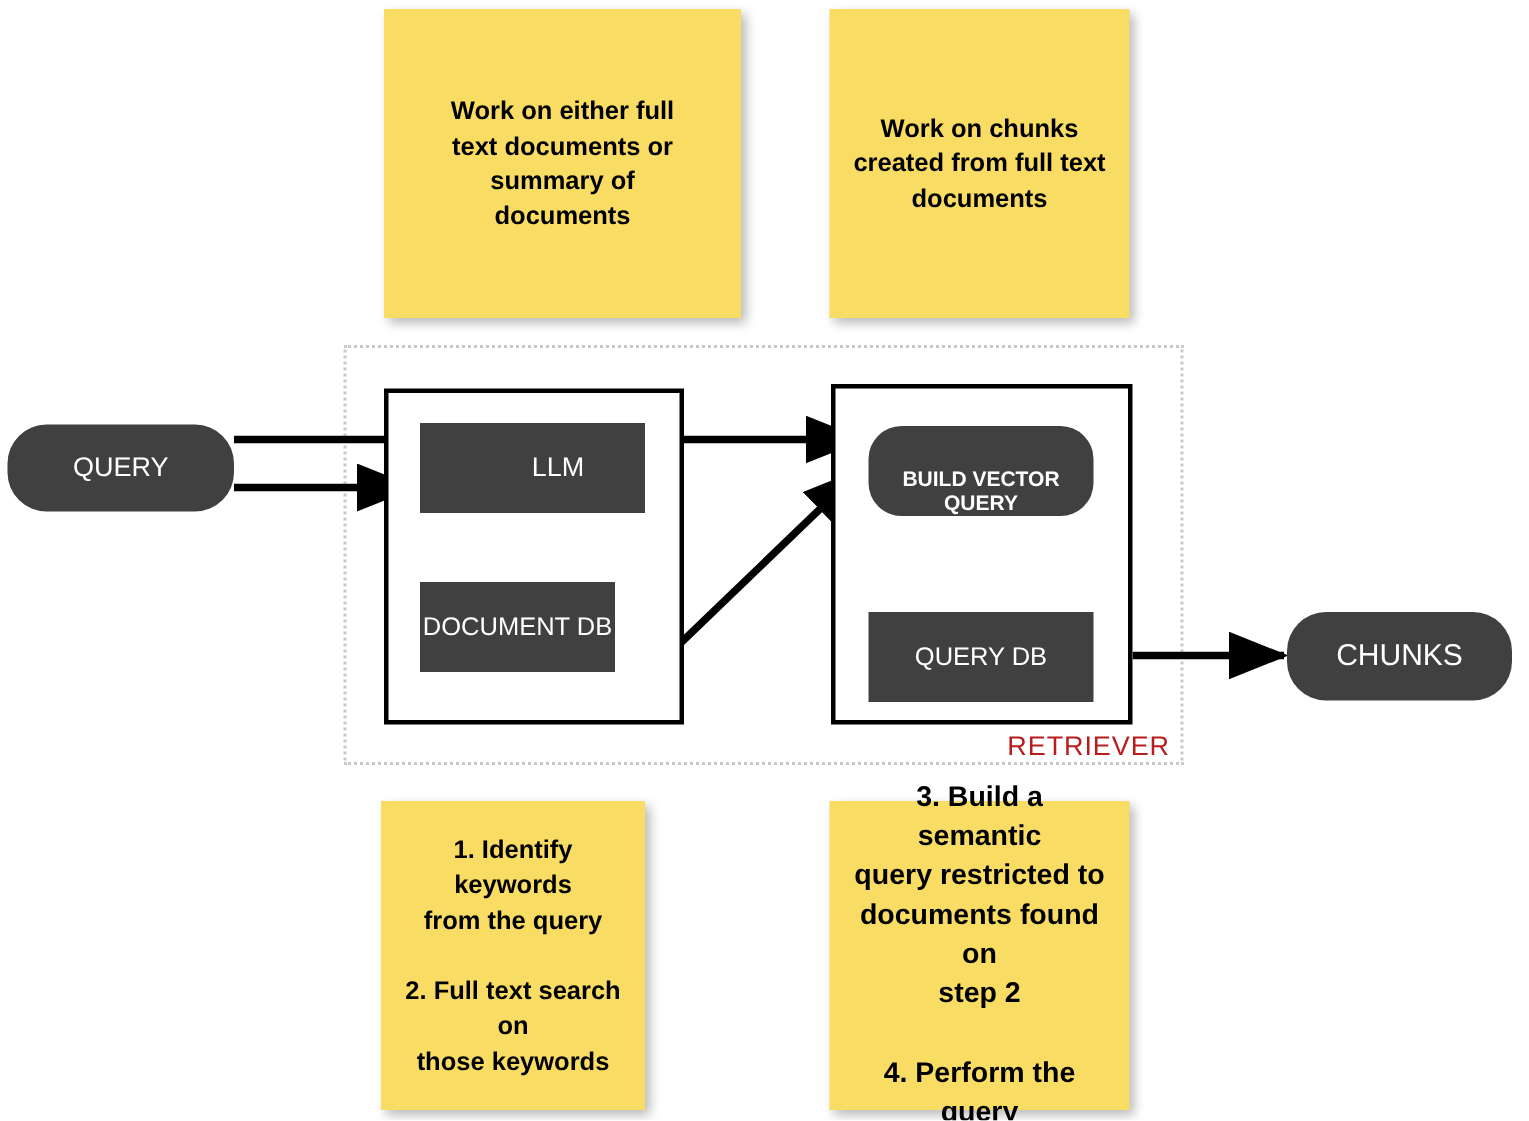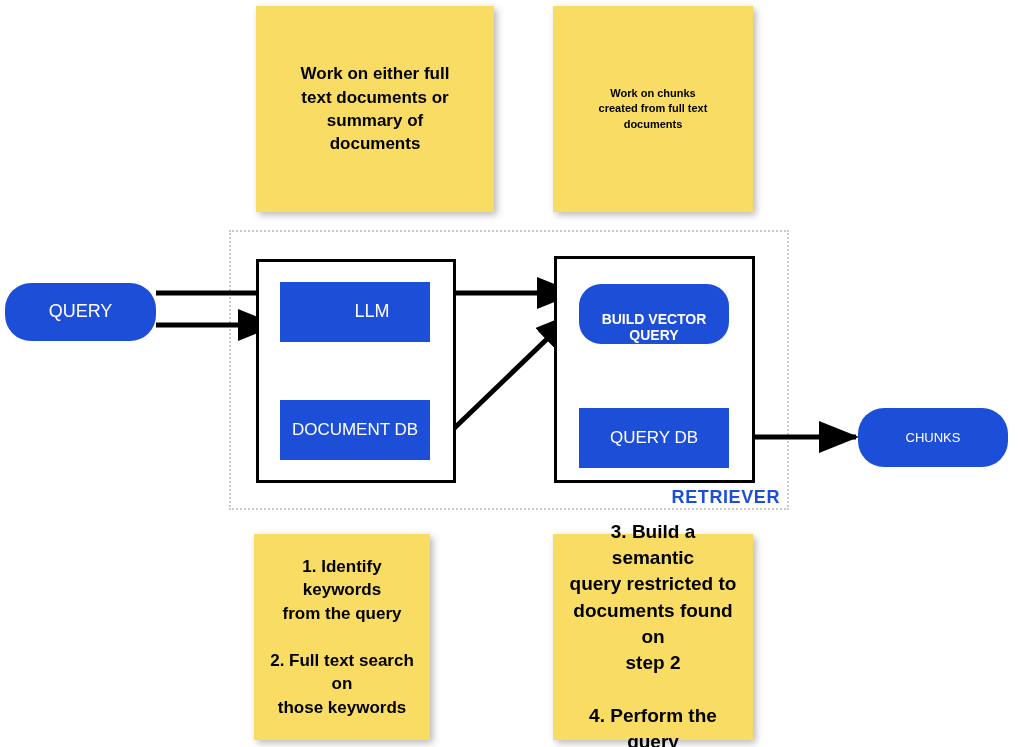--- a/index.html
+++ b/index.html
@@ -50,21 +50,21 @@
 
   
   .group-box {
     position: absolute;
     border: 3px solid #000000;
     background: #ffffff;
     box-sizing: border-box;
   }
   .node {
     position: absolute;
-    background: #1d4ed8;
+    background: #404040;
     color: #ffffff;
     display: flex;
     align-items: center;
     justify-content: center;
     text-align: center;
     box-sizing: border-box;
     line-height: 1.18;
     white-space: pre-line;
   }
   .node.rect { border-radius: 0; }
@@ -73,40 +73,40 @@
 
   
   #retriever-frame {
     position: absolute;
     border: 2px dotted #C9C9C9;
     box-sizing: border-box;
     background: transparent;
   }
   #retriever-label {
     position: absolute;
-    color: #1d4ed8;
+    color: #b91c1c;
     font-size: 18px;
     letter-spacing: 0.6px;
-    font-weight: bold;
+    font-weight: normal;
   }
 </style>
 </head>
 <body>
 
 <div id="canvas">
 
   <div class="sticky" id="sticky-top-left" style="left:256px; top:6px; width:238px; height:206px;">
     <div class="note-body" style="font-size:17px;">Work on either full
 text documents or
 summary of
 documents</div>
   </div>
 
   <div class="sticky" id="sticky-top-right" style="left:553px; top:6px; width:200px; height:206px;">
-    <div class="note-body" style="font-size:11px;">Work on chunks
+    <div class="note-body" style="font-size:17px;">Work on chunks
 created from full text
 documents</div>
   </div>
 
   <div class="sticky" id="sticky-bottom-left" style="left:254px; top:534px; width:176px; height:206px;">
     <div class="note-body" style="font-size:17px;">1. Identify keywords
 from the query
 
 2. Full text search on
 those keywords</div>
@@ -151,30 +151,30 @@
   <div class="group-box" id="vec-group" style="left:554px; top:256px; width:201px; height:227px;"></div>
 
   <div class="node pill" id="node-query" style="left:5px; top:283px; width:151px; height:58px; font-size:18px;">
     <span>QUERY</span>
   </div>
 
   <div class="node rect" id="node-llm" style="left:280px; top:282px; width:150px; height:60px; font-size:18px;padding-left:34px;">
     <span>LLM</span>
   </div>
 
-  <div class="node rect" id="node-document-db" style="left:280px; top:400px; width:150px; height:60px; font-size:17px;">
+  <div class="node rect" id="node-document-db" style="left:280px; top:388px; width:130px; height:60px; font-size:17px;">
     <span>DOCUMENT DB</span>
   </div>
 
   <div class="node round" id="node-build-vector-query" style="left:579px; top:284px; width:150px; height:60px; font-size:14px; font-weight:bold;">
     <span>BUILD VECTOR
 QUERY</span>
   </div>
 
   <div class="node rect" id="node-vector-db" style="left:579px; top:408px; width:150px; height:60px; font-size:17px;">
     <span>QUERY DB</span>
   </div>
 
-  <div class="node pill" id="node-chunks" style="left:858px; top:408px; width:150px; height:59px; font-size:13px;">
+  <div class="node pill" id="node-chunks" style="left:858px; top:408px; width:150px; height:59px; font-size:20px;">
     <span>CHUNKS</span>
   </div>
 
 </div>
 
 </body></html>

